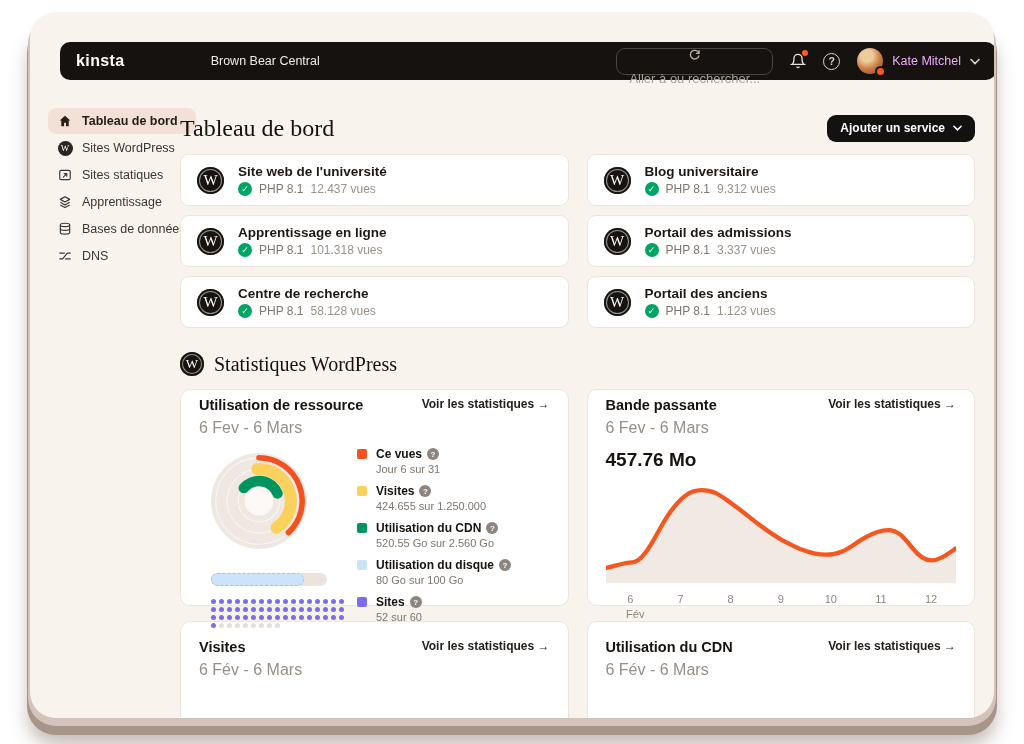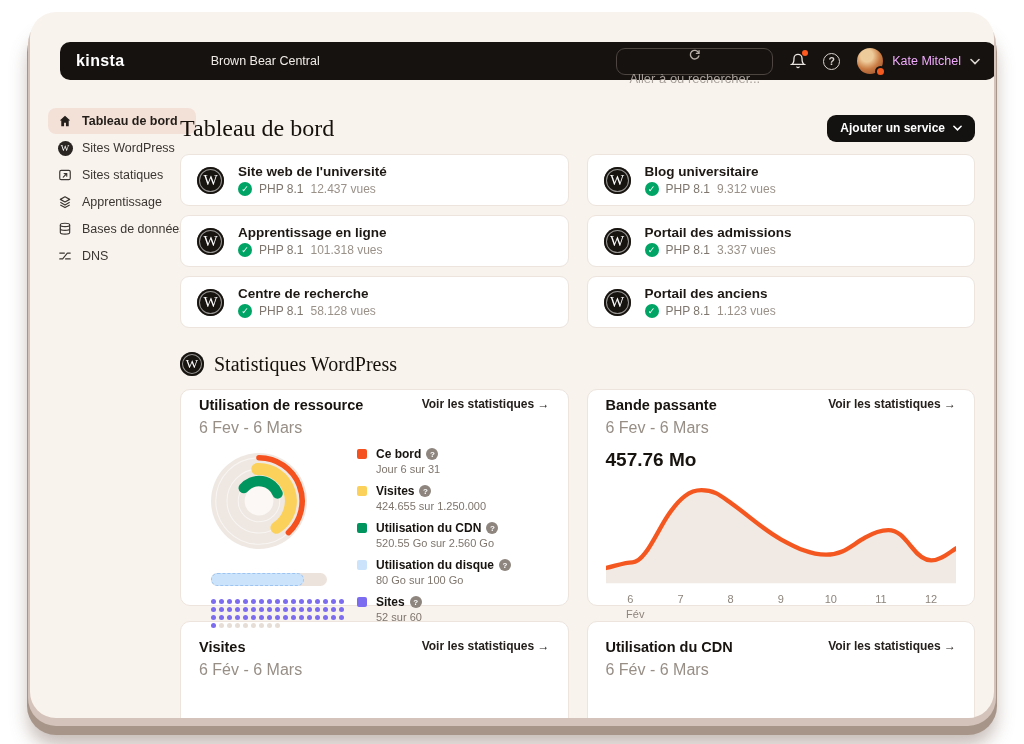--- a/index.html
+++ b/index.html
@@ -369,21 +369,21 @@
                 <span class="dot"></span>
                 <span class="dot"></span>
                 <span class="dot"></span>
               </div>
           </div>
           <div class="res-legend">
             <div class="leg">
               <span class="sq" style="background: rgb(244, 81, 30);"></span>
               <div>
                 <div class="leg-top">
-                    <span>Ce bord</span>
+                    <span>Ce vues</span>
                     <span class="qi">?</span>
                   </div>
                 <div class="leg-sub">Jour 6 sur 31</div>
               </div>
             </div>
             <div class="leg">
               <span class="sq" style="background: rgb(251, 209, 91);"></span>
               <div>
                 <div class="leg-top">
                     <span>Visites</span>

